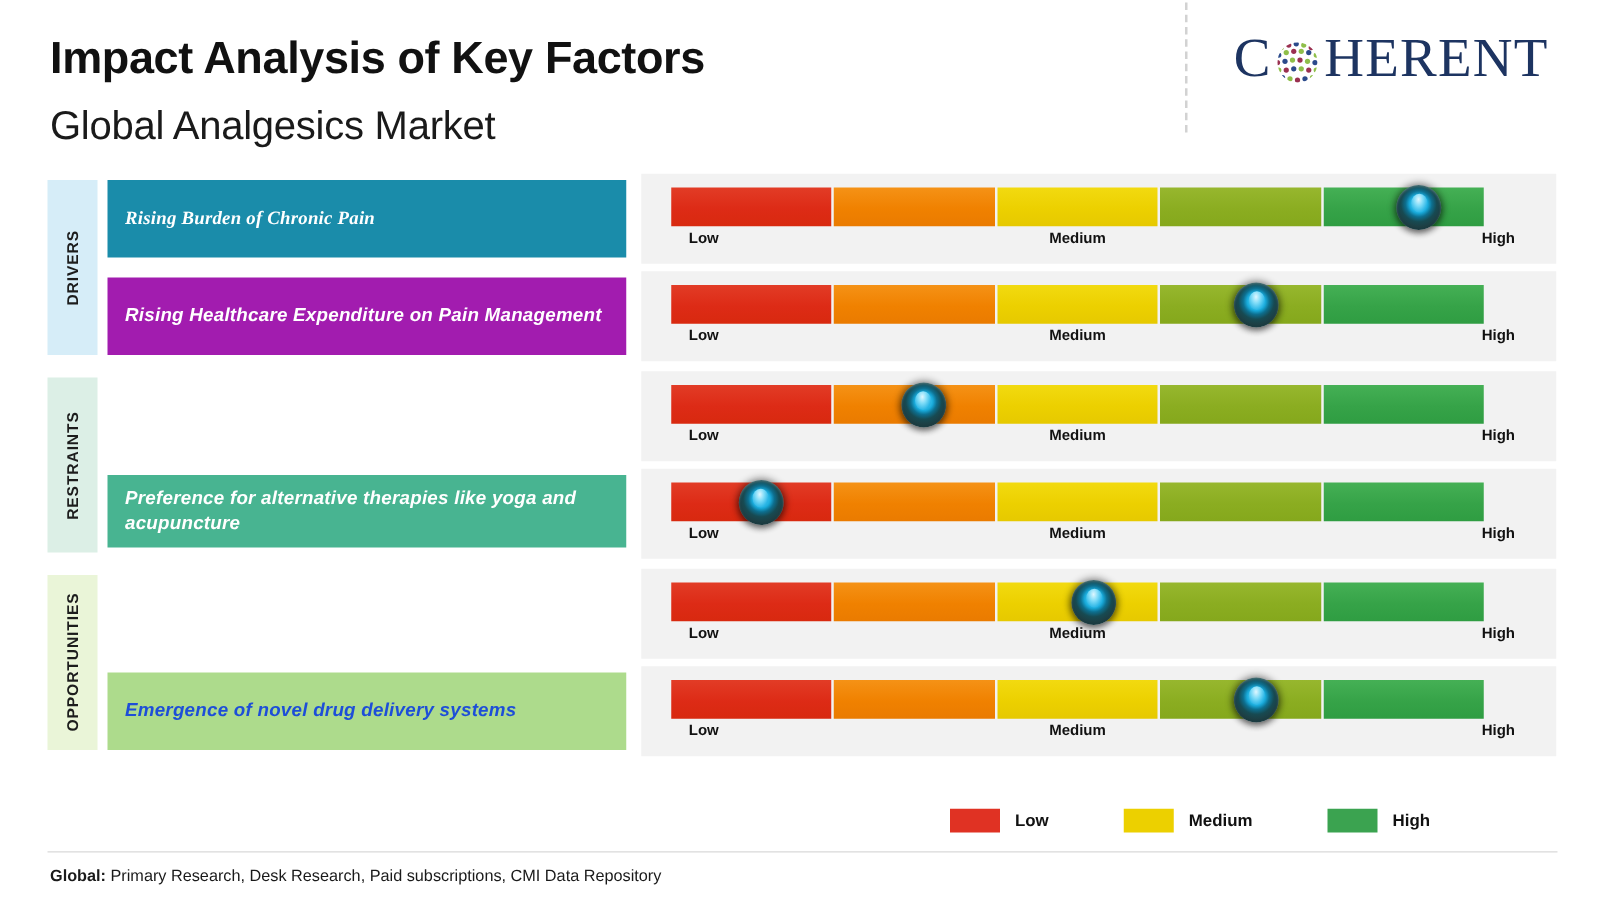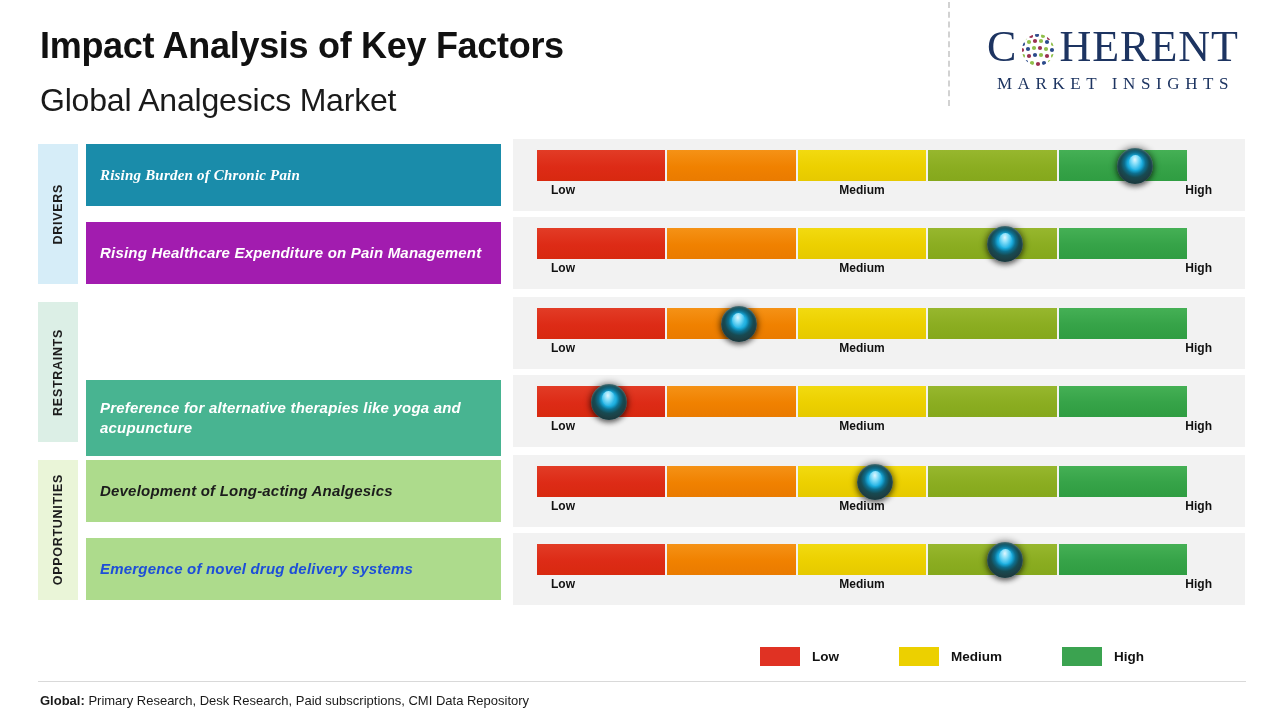--- a/index.html
+++ b/index.html
@@ -181,21 +181,20 @@
               <circle cx="20" cy="34" r="2.1" fill="#9a3050"></circle>
               <circle cx="26" cy="33" r="2.1" fill="#2b4a8b"></circle>
               <circle cx="32" cy="32" r="2.1" fill="#8fbf4a"></circle>
             </g>
           </g>
           <circle cx="20" cy="20" r="17" fill="none" stroke="#ffffff" stroke-width="2"></circle>
         </svg>
       </span>
       <span>HERENT</span>
     </div>
-    <div id="logo-tagline">MARKET INSIGHTS</div>
   </div>
 </div>
 
 <div id="matrix">
     <div class="cat-tab" style="top: 4px; height: 140px; background: rgb(214, 237, 248);">
       <div class="cat-tab-label">DRIVERS</div>
     </div>
     <div class="factor-box" style="top: 4px; height: 62px; background: rgb(26, 140, 170);">
       <div class="factor-text" style="color: rgb(255, 255, 255); font-family: Liberation Serif, serif;">Rising Burden of Chronic Pain</div>
     </div>
@@ -243,43 +242,40 @@
         <div class="seg seg-3"></div>
         <div class="seg seg-4"></div>
       </div>
       <div class="marker" style="left: 225.5px;"></div>
       <div class="gauge-labels">
         <div class="glabel glabel-low">Low</div>
         <div class="glabel glabel-med">Medium</div>
         <div class="glabel glabel-high">High</div>
       </div>
     </div>
-    <div class="factor-box" style="top: 240px; height: 76px; background: rgb(72, 180, 145);">
+    <div class="factor-box" style="top: 240px; height: 58px; background: rgb(72, 180, 145);">
       <div class="factor-text" style="color: rgb(255, 255, 255);">Preference for alternative therapies like yoga and acupuncture</div>
     </div>
     <div class="gauge-panel" style="top: 235px; height: 72px;">
       <div class="gauge-bar">
         <div class="seg seg-0"></div>
         <div class="seg seg-1"></div>
         <div class="seg seg-2"></div>
         <div class="seg seg-3"></div>
         <div class="seg seg-4"></div>
       </div>
       <div class="marker" style="left: 95.5px;"></div>
       <div class="gauge-labels">
         <div class="glabel glabel-low">Low</div>
         <div class="glabel glabel-med">Medium</div>
         <div class="glabel glabel-high">High</div>
       </div>
     </div>
     <div class="cat-tab" style="top: 320px; height: 140px; background: rgb(234, 245, 216);">
       <div class="cat-tab-label">OPPORTUNITIES</div>
-    </div>
-    <div class="factor-box" style="top: 320px; height: 62px; background: rgb(173, 219, 140);">
-      <div class="factor-text" style="color: rgb(28, 28, 28);">Development of Long-acting Analgesics</div>
     </div>
     <div class="gauge-panel" style="top: 315px; height: 72px;">
       <div class="gauge-bar">
         <div class="seg seg-0"></div>
         <div class="seg seg-1"></div>
         <div class="seg seg-2"></div>
         <div class="seg seg-3"></div>
         <div class="seg seg-4"></div>
       </div>
       <div class="marker" style="left: 362px;"></div>

